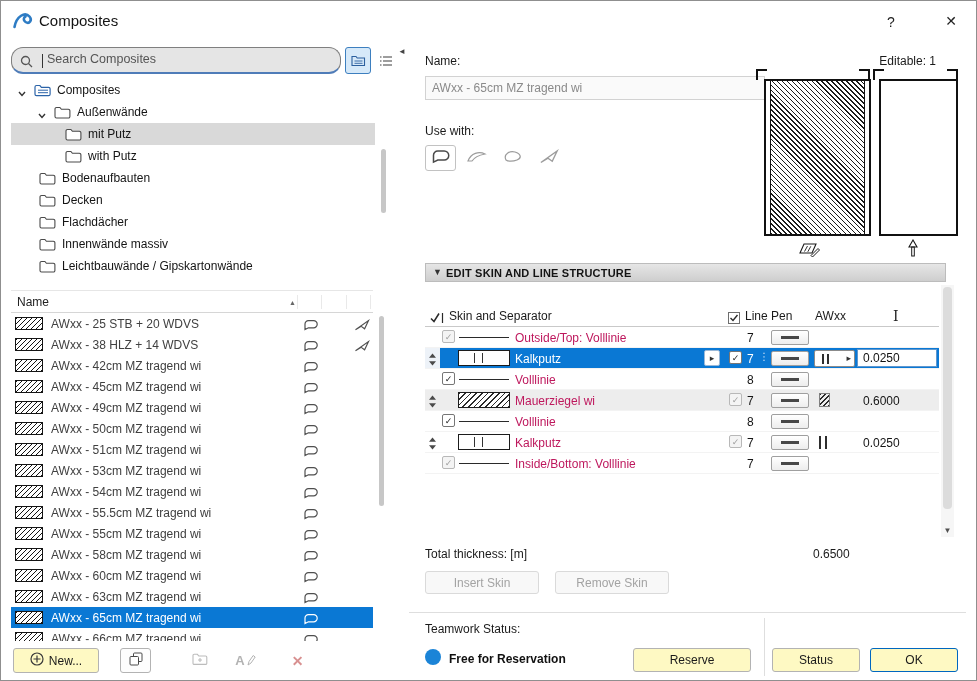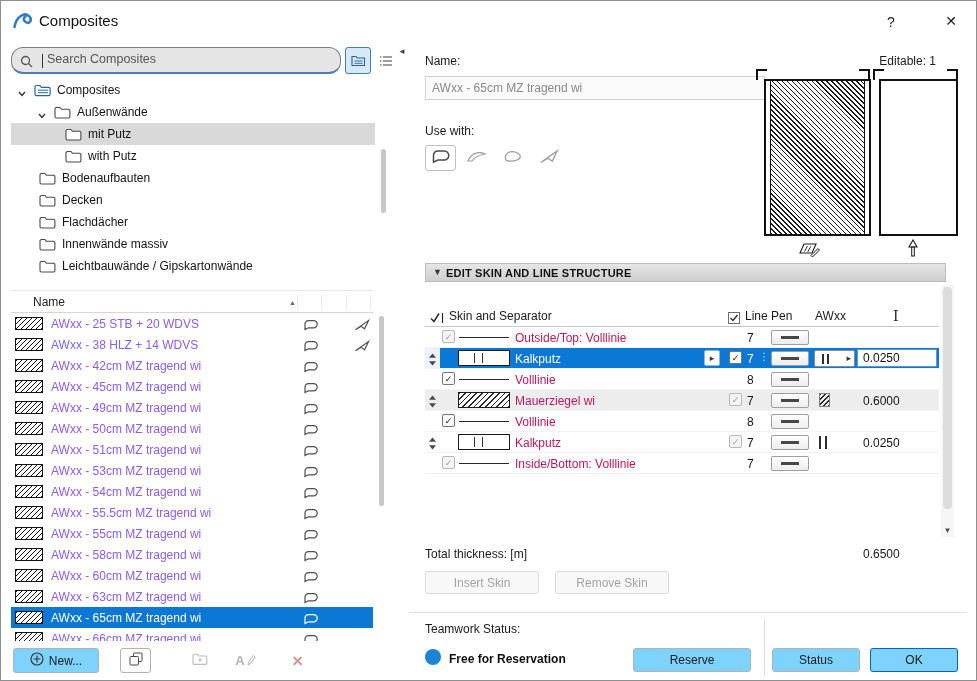--- a/index.html
+++ b/index.html
@@ -29,36 +29,36 @@
   .tree-row{position:relative;height:22px;}
   .tree-row.sel{background:#d9d9d9;}
   .chev{position:absolute;top:6px;}
   .ticon{position:absolute;top:4px;}
   .tlabel{position:absolute;top:4px;font-size:12px;color:#141414;white-space:nowrap;}
   .tree-scroll{position:absolute;left:380px;top:148px;width:5px;height:64px;background:#c7c7c7;border-radius:3px;}
 
   
   .list{position:absolute;left:10px;top:289px;width:362px;height:351px;overflow:hidden;border-top:1px solid #e6e6e6;background:#fff;}
   .list-header{position:relative;height:22px;border-bottom:1px solid #d6d6d6;background:#fff;}
-  .lh-name{position:absolute;left:6px;top:4px;font-size:12px;color:#222;margin-left:16px;}
+  .lh-name{position:absolute;left:6px;top:4px;font-size:12px;color:#222;}
   .lh-sort{position:absolute;left:278px;top:8px;font-size:7px;color:#666;}
   .colsep{position:absolute;top:4px;width:1px;height:14px;background:#e9e9e9;}
   .list-row{position:relative;height:21px;}
   .list-row.sel{background:#0a78d4;}
   .swatch{position:absolute;left:4px;top:4px;width:28px;height:13px;border:1px solid #141414;background-color:#fff;background-image:repeating-linear-gradient(135deg,#141414 0 1px,transparent 1px 3.6px);}
-  .lname{position:absolute;left:40px;top:4px;font-size:12px;color:#8b5cf6;white-space:nowrap;}
+  .lname{position:absolute;left:40px;top:4px;font-size:12px;color:#404040;white-space:nowrap;}
   .list-row.sel .lname{color:#fff;}
   .icn{position:absolute;top:4px;color:#4f4f4f;}
   .icn.wall{left:292px;}
   .icn.flag{left:343px;}
   .list-row.sel .icn{color:#fff;}
   .list-scroll{position:absolute;left:378px;top:315px;width:5px;height:190px;background:#c7c7c7;border-radius:3px;}
 
   
-  .btn{position:absolute;background:#7dd3fc;border:1px solid #b3b3b3;border-radius:3px;font-size:12px;color:#1a1a1a;display:flex;align-items:center;justify-content:center;gap:5px;}
+  .btn{position:absolute;background:#fef9c3;border:1px solid #b3b3b3;border-radius:3px;font-size:12px;color:#1a1a1a;display:flex;align-items:center;justify-content:center;gap:5px;}
   .btn.disabled{background:#f8f8f8;border-color:#dadada;color:#a3a3a3;}
   .new-btn{left:12px;top:647px;width:86px;height:25px;}
   .icon-btn{position:absolute;top:647px;width:31px;height:25px;display:flex;align-items:center;justify-content:center;}
   .icon-btn.b2{left:119px;background:#fdfdfd;border:1px solid #b3b3b3;border-radius:3px;}
   .icon-btn.b3{left:183px;}
   .icon-btn.b4{left:229px;gap:2px;}
   .icon-btn.b5{left:281px;color:#d89090;font-size:14px;font-weight:bold;}
   .ghost-a{font-size:13px;font-weight:bold;color:#b3b3b3;}
 
   
@@ -127,21 +127,21 @@
   .type-btn .vb{position:absolute;left:7px;top:3px;width:7px;height:10px;border-left:2px solid #2e2e2e;border-right:2px solid #2e2e2e;}
   .type-btn .ar{position:absolute;right:3px;top:2px;font-size:9px;color:#333;}
   .thick{position:absolute;left:438px;top:4px;font-size:12px;color:#141414;}
   .thick-box{position:absolute;left:432px;top:1px;width:80px;height:18px;background:#fff;border:1px solid #5f97cf;font-size:12px;color:#111;line-height:16px;padding-left:5px;}
 
   .sk-scroll{position:absolute;left:940px;top:284px;width:13px;height:252px;background:#f6f6f6;}
   .sk-thumb{position:absolute;left:2px;top:2px;width:9px;height:222px;background:#dcdcdc;border-radius:4px;}
   .sk-down{position:absolute;left:0;bottom:2px;width:13px;text-align:center;font-size:8px;color:#505050;}
 
   .total-lbl{left:424px;top:546px;}
-  .total-val{left:862px;top:546px;}
+  .total-val{left:812px;top:546px;}
   .insert-btn{left:424px;top:570px;width:114px;height:23px;}
   .remove-btn{left:554px;top:570px;width:114px;height:23px;}
 
   
   .hsep{position:absolute;left:408px;top:611px;width:557px;height:1px;background:#dedede;}
   .vsep{position:absolute;left:763px;top:617px;width:1px;height:58px;background:#dedede;}
   .tw-lbl{left:424px;top:621px;}
   .tw-dot{position:absolute;left:424px;top:648px;width:16px;height:16px;border-radius:50%;background:#1b84d7;}
   .tw-status{position:absolute;left:448px;top:651px;font-size:12px;font-weight:bold;color:#111;white-space:nowrap;}
   .reserve-btn{left:632px;top:647px;width:118px;height:24px;}

